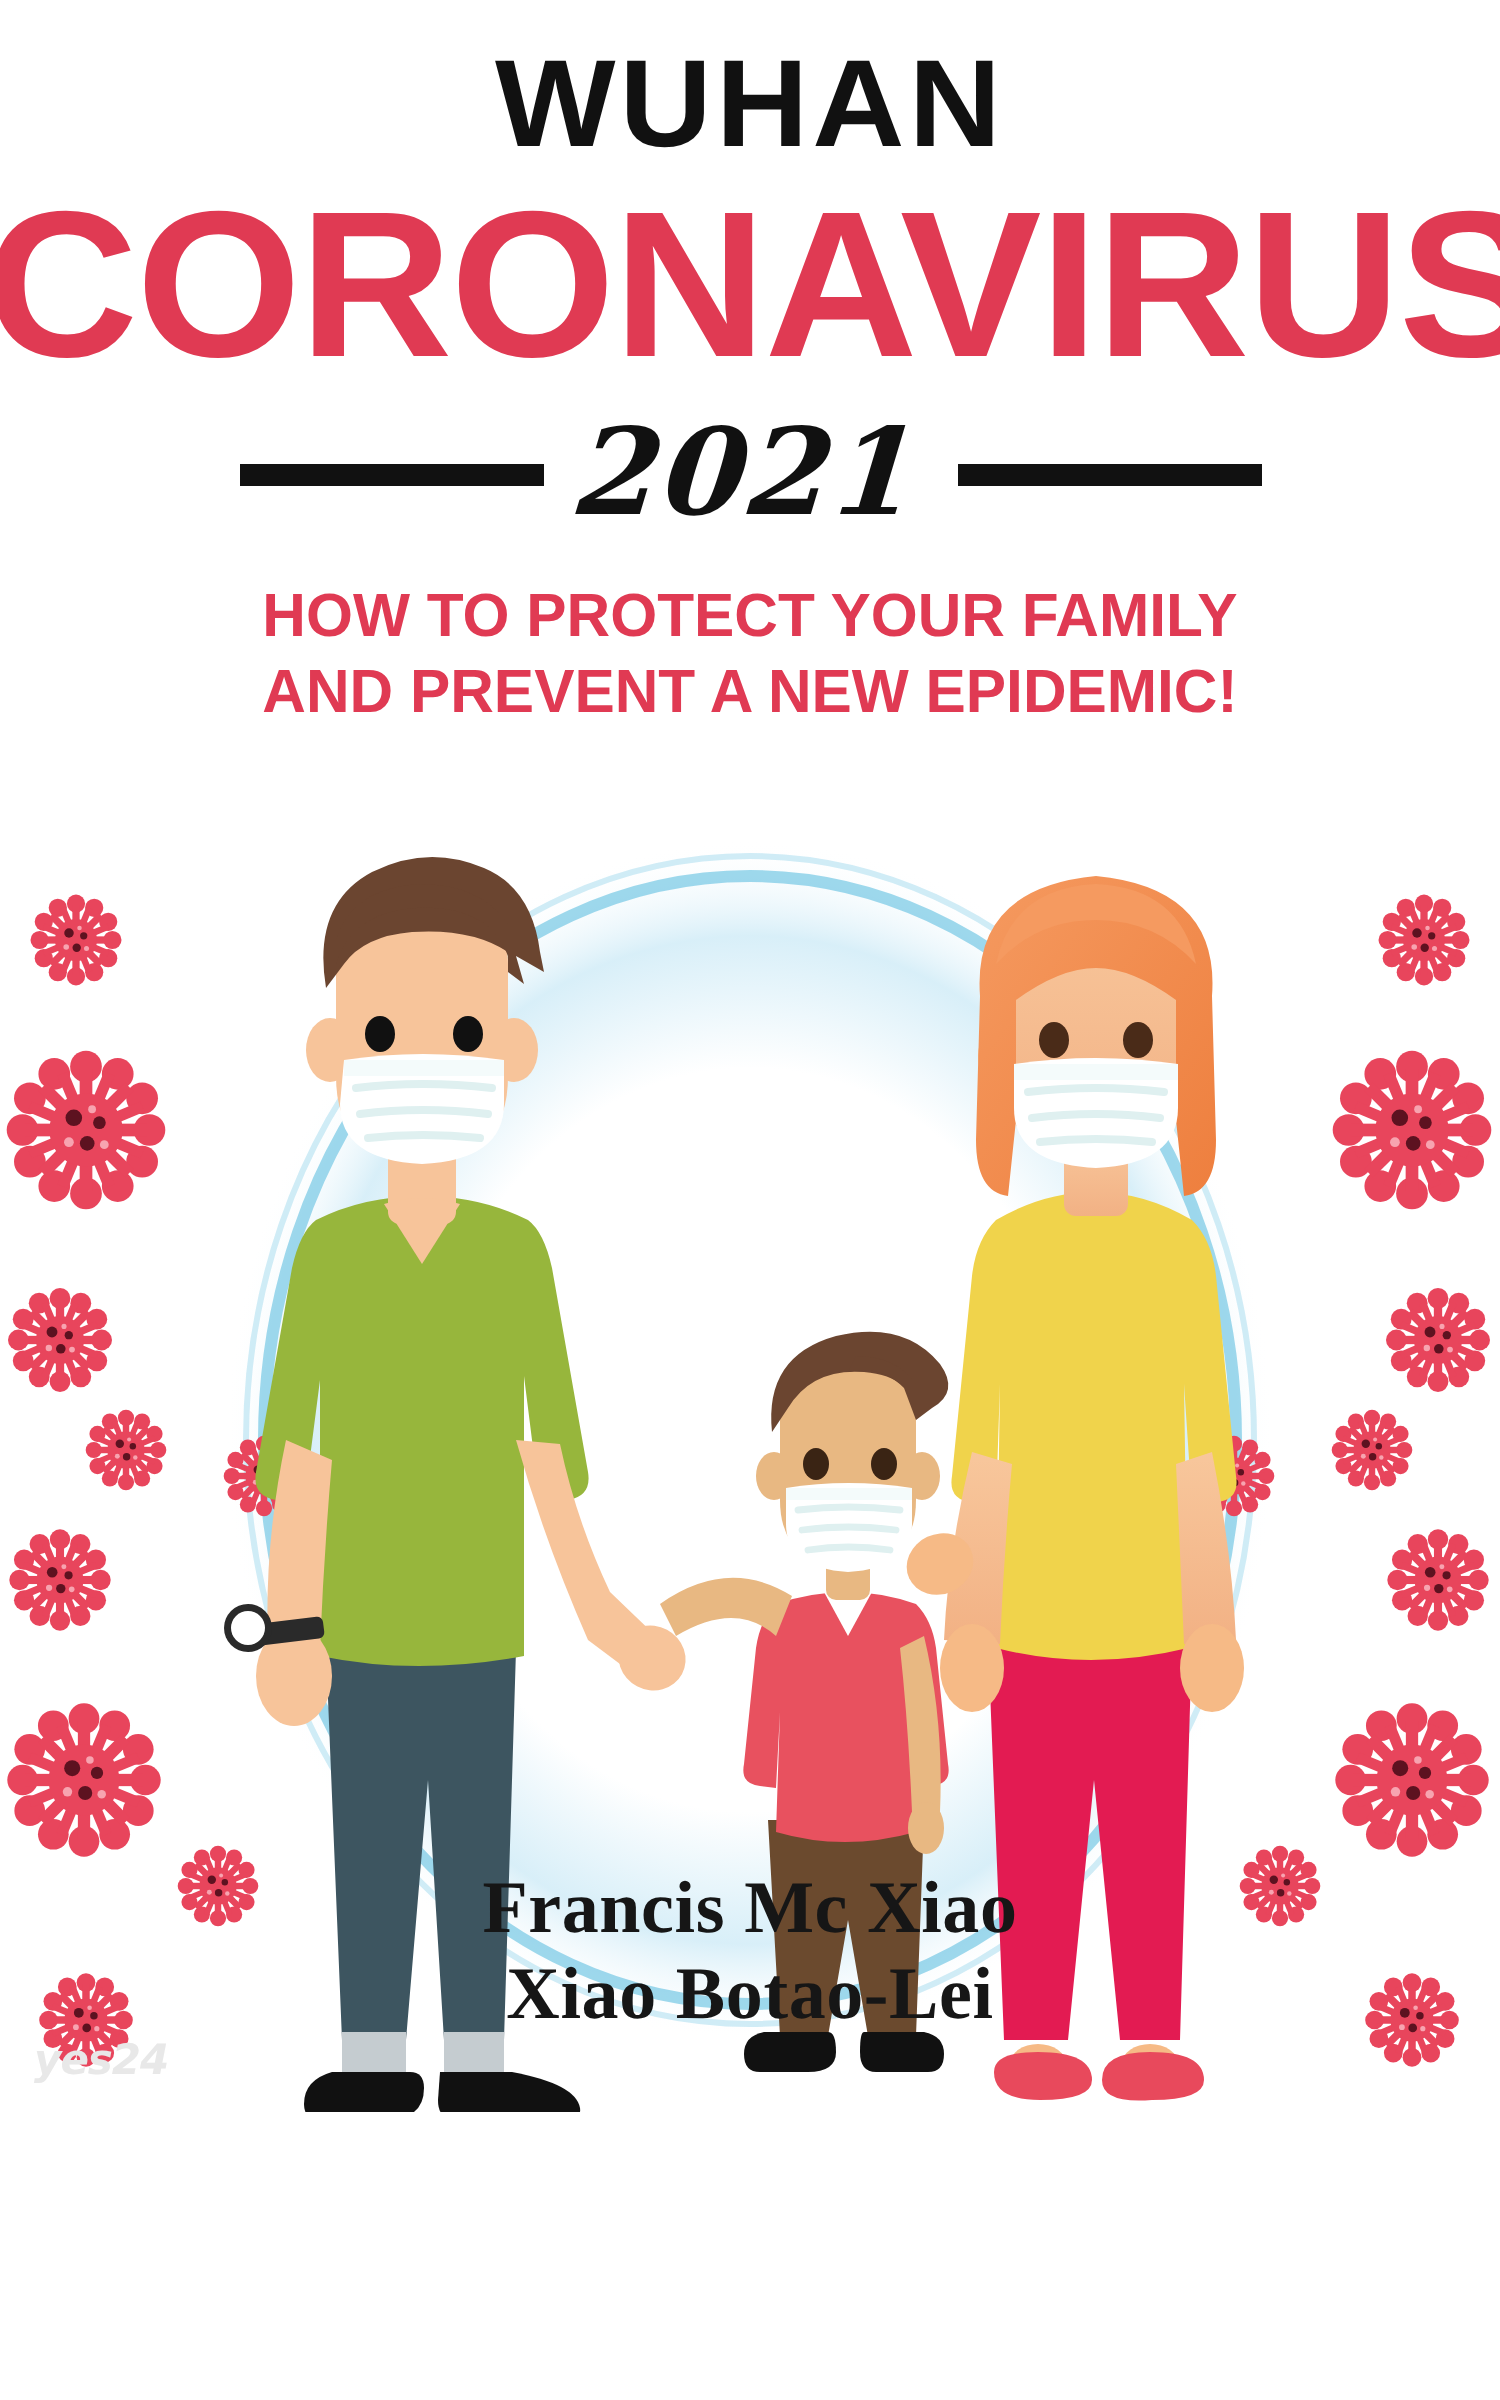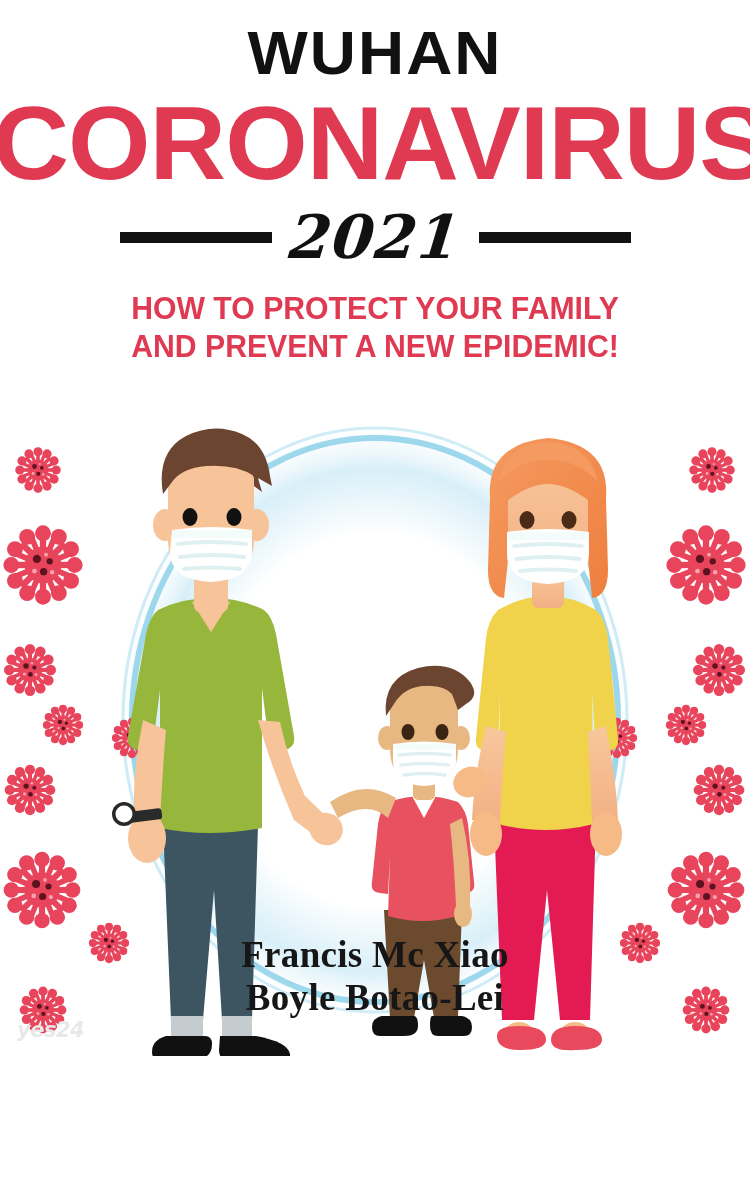--- a/index.html
+++ b/index.html
@@ -366,18 +366,18 @@
           <path d="M399 335 Q424 332 450 335" stroke="#dff0f0" stroke-width="3.4" fill="none" stroke-linecap="round"></path>
           <path d="M401 345 Q424 342 448 345" stroke="#dff0f0" stroke-width="3.4" fill="none" stroke-linecap="round"></path>
           <path d="M404 355 Q424 352 445 355" stroke="#dff0f0" stroke-width="3.4" fill="none" stroke-linecap="round"></path>
         </g>
       </g>
     </svg>
   </div>
 
   <div class="authors">
     <div class="author-line">Francis Mc Xiao</div>
-    <div class="author-line">Boyle Botao-Lei</div>
+    <div class="author-line">Xiao Botao-Lei</div>
   </div>
 
   <div class="watermark">yes24</div>
 
 </div>
 
 </body></html>

